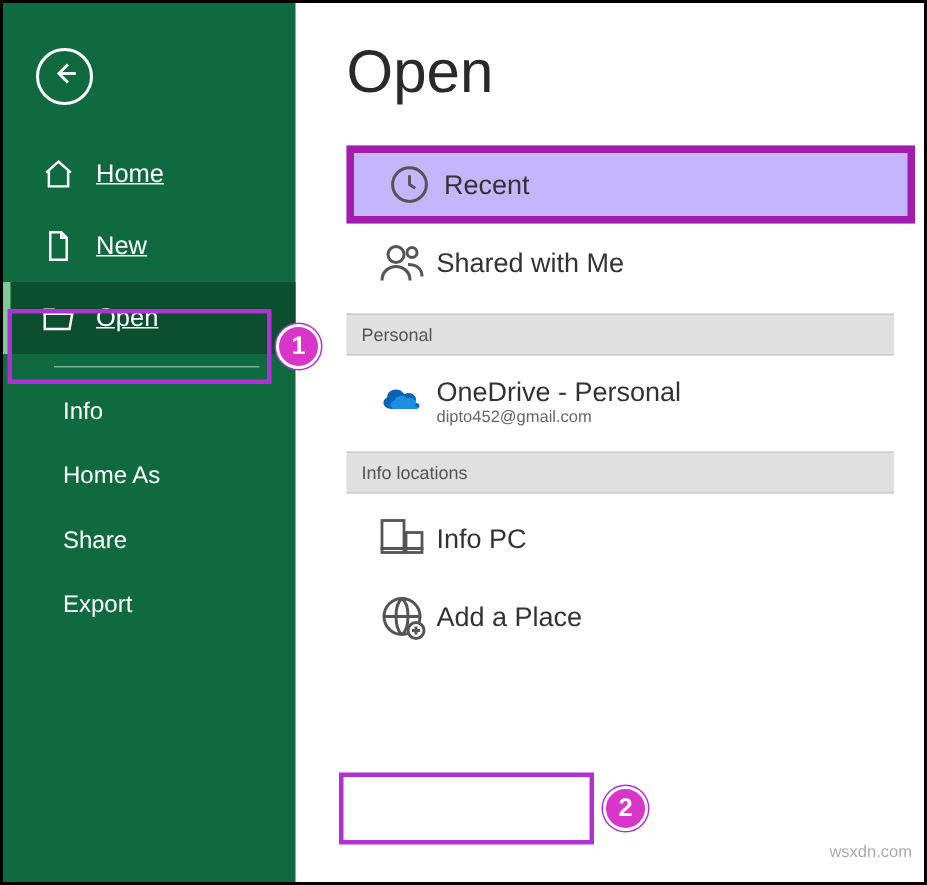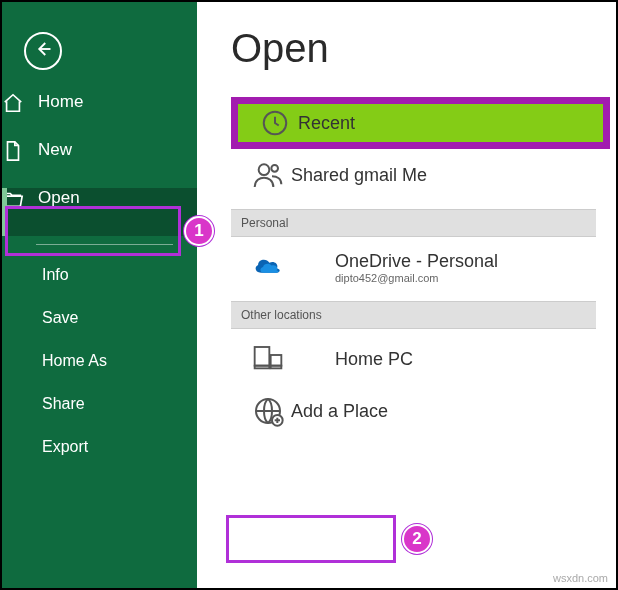--- a/index.html
+++ b/index.html
@@ -24,25 +24,27 @@
       border: 2px solid #fff;
       border-radius: 50%;
       display: flex; align-items: center; justify-content: center;
       margin: 18px 0 22px 22px;
       cursor: pointer;
     }
     .back-btn svg { width: 18px; height: 18px; }
     .menu-item {
       height: 48px;
       display: flex;
-      align-items: flex-start;
+      align-items: center;
+      padding-left: 26px;
       cursor: pointer;
       color: #fff;
       font-size: 17px;
       position: relative;
+      text-decoration: underline;
     }
     .menu-item .icon {
       width: 22px; height: 22px;
       margin-right: 14px;
       display: inline-flex; align-items: center; justify-content: center;
       flex-shrink: 0;
     }
     .menu-item.selected {
       background: #0b4f2f;
     }
@@ -88,36 +90,36 @@
     }
     .list-item .icon {
       width: 46px;
       display: inline-flex; align-items: center; justify-content: center;
       flex-shrink: 0;
     }
     .list-item .texts { display: flex; flex-direction: column; }
     .list-item .label { font-size: 18px; color: #333; }
     .list-item .sub { font-size: 11px; color: #666; }
     .list-item.selected {
-      background: #84cc16;
-      border: 7px solid #a21caf;
+      background: #c4b5fd;
+      border: 5px solid #a21caf;
     }
     .section-header {
       height: 28px;
       background: #e0e0e0;
       border-top: 1px solid #ccc;
       border-bottom: 1px solid #ccc;
       font-size: 12px;
       color: #555;
       display: flex; align-items: center;
       padding-left: 10px;
       margin-right: 20px;
       margin-top: 8px;
     }
-    .section-header + .list-item { margin-top: 4px; gap: 44px; }
+    .section-header + .list-item { margin-top: 4px; }
 
     
     .callout-box {
       position: absolute;
       border: 3px solid #b030d8;
       pointer-events: none;
       z-index: 50;
     }
     .callout-num {
       position: absolute;
@@ -127,21 +129,21 @@
       color: #fff;
       border: 2px solid #fff;
       font-weight: 700;
       font-size: 17px;
       display: flex; align-items: center; justify-content: center;
       z-index: 60;
       box-shadow: 0 0 0 1px #b030d8;
     }
     .watermark {
       position: absolute;
-      bottom: 4px; right: 8px;
+      bottom: 14px; right: 8px;
       font-size: 11px;
       color: #aaa;
     }
   </style>
 </head>
 <body>
 
 <div class="window">
 
   <div class="sidebar">
@@ -181,23 +183,20 @@
             <path d="M2 9 H22 L20 20 H2 Z"></path>
         </svg>
       </span>
       <span>Open</span>
     </div>
 
     <div class="menu-divider"></div>
 
     <div class="menu-subitem">
       <span>Info</span>
-    </div>
-    <div class="menu-subitem">
-      <span>Save</span>
     </div>
     <div class="menu-subitem">
       <span>Home As</span>
     </div>
     <div class="menu-subitem">
       <span>Share</span>
     </div>
     <div class="menu-subitem">
       <span>Export</span>
     </div>
@@ -221,52 +220,52 @@
     <div class="list-item">
       <span class="icon">
         <svg width="32" height="32" viewBox="0 0 24 24" fill="none" stroke="#555" stroke-width="1.5">
           <circle cx="9" cy="8" r="4"></circle>
             <path d="M2 21 C2 16 6 14 9 14 C12 14 16 16 16 21"></path>
           <circle cx="17" cy="7" r="2.5"></circle>
             <path d="M15 13 C19 13 22 15 22 19"></path>
         </svg>
       </span>
       <div class="texts">
-        <span class="label">Shared gmail Me</span>
+        <span class="label">Shared with Me</span>
       </div>
     </div>
 
     <div class="section-header">Personal</div>
 
     <div class="list-item">
       <span class="icon">
         <svg width="34" height="24" viewBox="0 0 48 32">
           <path fill="#0a64b4" d="M14 24 C6 24 4 16 10 13 C10 5 22 3 26 10 C34 6 40 14 36 18 C42 18 42 24 36 24 Z"></path>
           <path fill="#1a8fe3" d="M18 24 C12 24 12 17 17 16 C18 11 26 10 29 14 C35 12 40 18 36 21 C40 21 40 24 36 24 Z"></path>
         </svg>
       </span>
       <div class="texts">
         <span class="label">OneDrive - Personal</span>
         <span class="sub">dipto452@gmail.com</span>
       </div>
     </div>
 
-    <div class="section-header">Other locations</div>
+    <div class="section-header">Info locations</div>
 
     <div class="list-item">
       <span class="icon">
         <svg width="32" height="32" viewBox="0 0 24 24" fill="none" stroke="#555" stroke-width="1.4">
           <rect x="2" y="3" width="11" height="14"></rect>
             <rect x="14" y="9" width="8" height="8"></rect>
           <rect x="2" y="17" width="11" height="2"></rect>
             <rect x="14" y="17" width="8" height="2"></rect>
         </svg>
       </span>
       <div class="texts">
-        <span class="label">Home PC</span>
+        <span class="label">Info PC</span>
       </div>
     </div>
 
     <div class="list-item">
       <span class="icon">
         <svg width="32" height="32" viewBox="0 0 24 24" fill="none" stroke="#555" stroke-width="1.5">
           <circle cx="12" cy="12" r="9"></circle>
             <path d="M3 12 H21 M12 3 C16 6 16 18 12 21 M12 3 C8 6 8 18 12 21"></path>
           <circle cx="19" cy="19" r="4" fill="#fff"></circle>
             <path d="M19 17 V21 M17 19 H21"></path>

